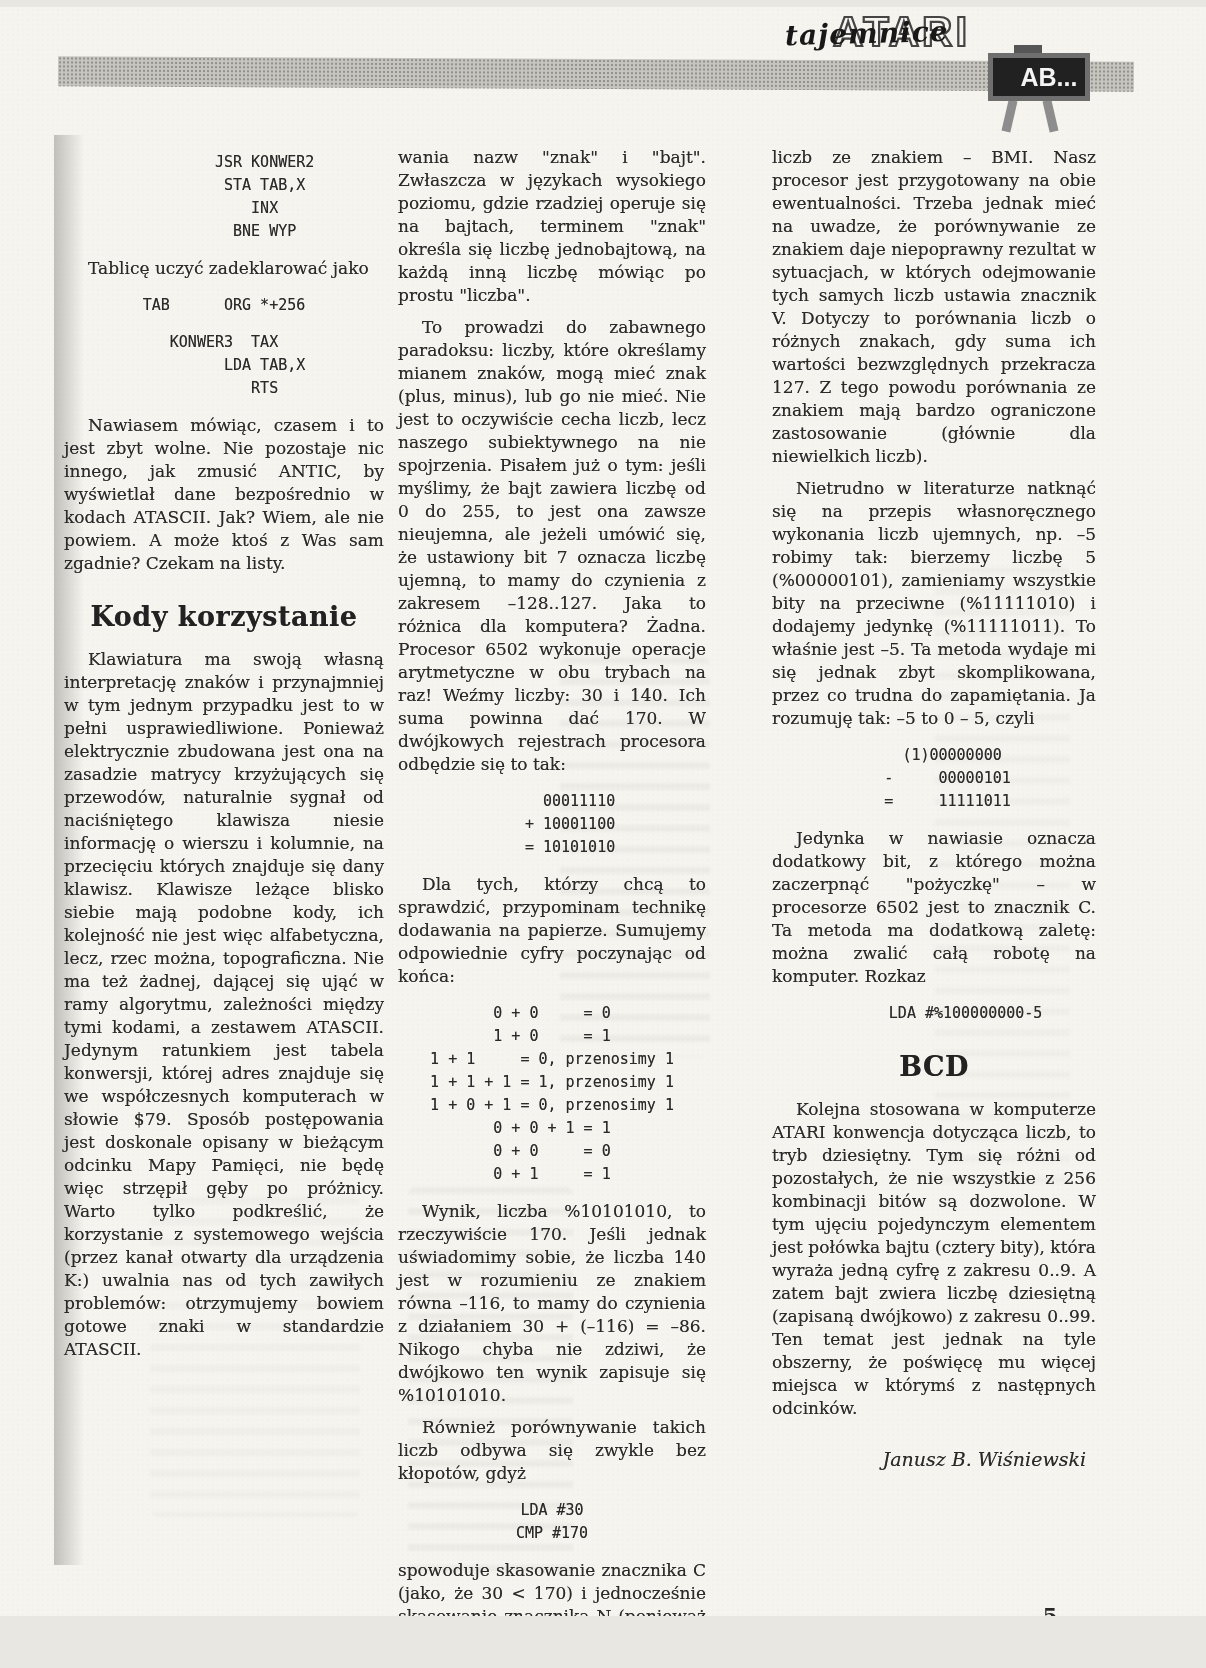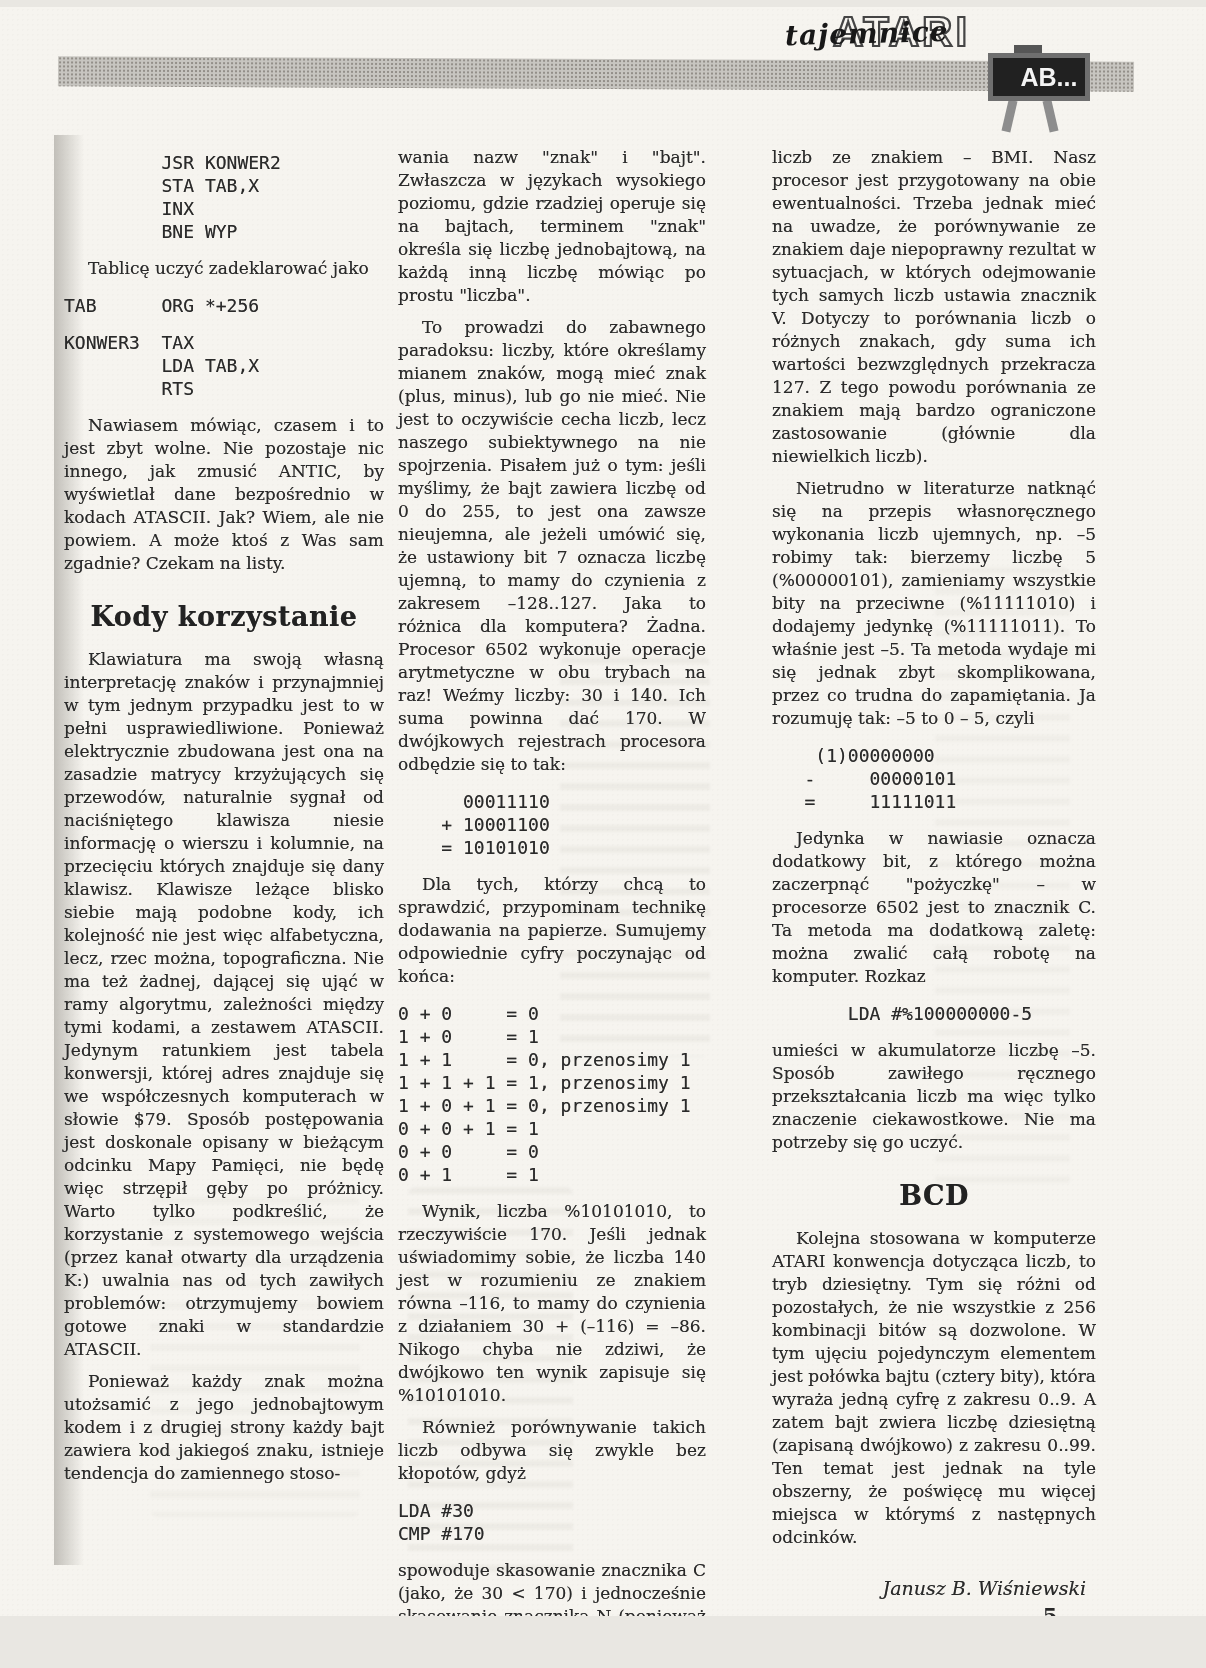--- a/index.html
+++ b/index.html
@@ -84,23 +84,23 @@
     text-shadow:0 0 0.4px rgba(35,35,35,0.55);
   }
   #col1{left:64px;width:320px;}
   #col2{left:398px;width:308px;}
   #col3{left:772px;width:324px;}
 
   .col p.p{margin:9px 0;text-indent:24px;}
   .col p.p.noindent{text-indent:0;}
   .col pre.code{
     font-family:"DejaVu Sans Mono", monospace;
-    font-size:18px;line-height:23px;
+    font-size:15px;line-height:23px;
     white-space:pre;margin:14px 0;
-    text-align:left;
+    text-align:center;
   }
   .col h2.h2{
     font-size:27px;line-height:32px;font-weight:bold;
     text-align:center;margin:26px 0 15px 0;letter-spacing:0.5px;
     color:#222;
   }
   .col div.sig{
     margin-top:28px;padding-right:10px;
     text-align:right;font-style:italic;font-size:19px;
   }
@@ -137,21 +137,20 @@
          INX
          BNE WYP</pre>
       <p class="p">Tablicę uczyć zadeklarować jako</p>
       <pre class="code">TAB      ORG *+256</pre>
       <pre class="code">KONWER3  TAX
          LDA TAB,X
          RTS</pre>
       <p class="p">Nawiasem mówiąc, czasem i to jest zbyt wolne. Nie pozostaje nic innego, jak zmusić ANTIC, by wyświetlał dane bezpośrednio w kodach ATASCII. Jak? Wiem, ale nie powiem. A może ktoś z Was sam zgadnie? Czekam na listy.</p>
       <h2 class="h2">Kody korzystanie</h2>
       <p class="p">Klawiatura ma swoją własną interpretację znaków i przynajmniej w tym jednym przypadku jest to w pełni usprawiedliwione. Ponieważ elektrycznie zbudowana jest ona na zasadzie matrycy krzyżujących się przewodów, naturalnie sygnał od naciśniętego klawisza niesie informację o wierszu i kolumnie, na przecięciu których znajduje się dany klawisz. Klawisze leżące blisko siebie mają podobne kody, ich kolejność nie jest więc alfabetyczna, lecz, rzec można, topograficzna. Nie ma też żadnej, dającej się ująć w ramy algorytmu, zależności między tymi kodami, a zestawem ATASCII. Jedynym ratunkiem jest tabela konwersji, której adres znajduje się we współczesnych komputerach w słowie $79. Sposób postępowania jest doskonale opisany w bieżącym odcinku Mapy Pamięci, nie będę więc strzępił gęby po próżnicy. Warto tylko podkreślić, że korzystanie z systemowego wejścia (przez kanał otwarty dla urządzenia K:) uwalnia nas od tych zawiłych problemów: otrzymujemy bowiem gotowe znaki w standardzie ATASCII.</p>
-      <p class="p">Ponieważ każdy znak można utożsamić z jego jednobajtowym kodem i z drugiej strony każdy bajt zawiera kod jakiegoś znaku, istnieje tendencja do zamiennego stoso-</p>
     </div>
   <div id="col2" class="col">
       <p class="p noindent">wania nazw "znak" i "bajt". Zwłaszcza w językach wysokiego poziomu, gdzie rzadziej operuje się na bajtach, terminem "znak" określa się liczbę jednobajtową, na każdą inną liczbę mówiąc po prostu "liczba".</p>
       <p class="p">To prowadzi do zabawnego paradoksu: liczby, które określamy mianem znaków, mogą mieć znak (plus, minus), lub go nie mieć. Nie jest to oczywiście cecha liczb, lecz naszego subiektywnego na nie spojrzenia. Pisałem już o tym: jeśli myślimy, że bajt zawiera liczbę od 0 do 255, to jest ona zawsze nieujemna, ale jeżeli umówić się, że ustawiony bit 7 oznacza liczbę ujemną, to mamy do czynienia z zakresem –128..127. Jaka to różnica dla komputera? Żadna. Procesor 6502 wykonuje operacje arytmetyczne w obu trybach na raz! Weźmy liczby: 30 i 140. Ich suma powinna dać 170. W dwójkowych rejestrach procesora odbędzie się to tak:</p>
       <pre class="code">      00011110
     + 10001100
     = 10101010</pre>
       <p class="p">Dla tych, którzy chcą to sprawdzić, przypominam technikę dodawania na papierze. Sumujemy odpowiednie cyfry poczynając od końca:</p>
       <pre class="code">0 + 0     = 0
 1 + 0     = 1
@@ -168,21 +167,20 @@
       <p class="p noindent">spowoduje skasowanie znacznika C (jako, że 30 &lt; 170) i jednocześnie skasowanie znacznika N (ponieważ 30 &gt; –86). Dla liczb bez znaku, by skoczyć "gdy mniejsze", stosujemy więc rozkaz BCC, a dla</p>
     </div>
   <div id="col3" class="col">
       <p class="p noindent">liczb ze znakiem – BMI. Nasz procesor jest przygotowany na obie ewentualności. Trzeba jednak mieć na uwadze, że porównywanie ze znakiem daje niepoprawny rezultat w sytuacjach, w których odejmowanie tych samych liczb ustawia znacznik V. Dotyczy to porównania liczb o różnych znakach, gdy suma ich wartości bezwzględnych przekracza 127. Z tego powodu porównania ze znakiem mają bardzo ograniczone zastosowanie (głównie dla niewielkich liczb).</p>
       <p class="p">Nietrudno w literaturze natknąć się na przepis własnoręcznego wykonania liczb ujemnych, np. –5 robimy tak: bierzemy liczbę 5 (%00000101), zamieniamy wszystkie bity na przeciwne (%11111010) i dodajemy jedynkę (%11111011). To właśnie jest –5. Ta metoda wydaje mi się jednak zbyt skomplikowana, przez co trudna do zapamiętania. Ja rozumuję tak: –5 to 0 – 5, czyli</p>
       <pre class="code">    (1)00000000
    -     00000101
    =     11111011</pre>
       <p class="p">Jedynka w nawiasie oznacza dodatkowy bit, z którego można zaczerpnąć "pożyczkę" – w procesorze 6502 jest to znacznik C. Ta metoda ma dodatkową zaletę: można zwalić całą robotę na komputer. Rozkaz</p>
       <pre class="code">       LDA #%100000000-5</pre>
-      <p class="p noindent">umieści w akumulatorze liczbę –5. Sposób zawiłego ręcznego przekształcania liczb ma więc tylko znaczenie ciekawostkowe. Nie ma potrzeby się go uczyć.</p>
       <h2 class="h2">BCD</h2>
       <p class="p">Kolejna stosowana w komputerze ATARI konwencja dotycząca liczb, to tryb dziesiętny. Tym się różni od pozostałych, że nie wszystkie z 256 kombinacji bitów są dozwolone. W tym ujęciu pojedynczym elementem jest połówka bajtu (cztery bity), która wyraża jedną cyfrę z zakresu 0..9. A zatem bajt zwiera liczbę dziesiętną (zapisaną dwójkowo) z zakresu 0..99. Ten temat jest jednak na tyle obszerny, że poświęcę mu więcej miejsca w którymś z następnych odcinków.</p>
       <div class="sig">Janusz B. Wiśniewski</div>
     </div>
 
   <div class="page-number">5</div>
 
 </div>
 
 </body></html>

